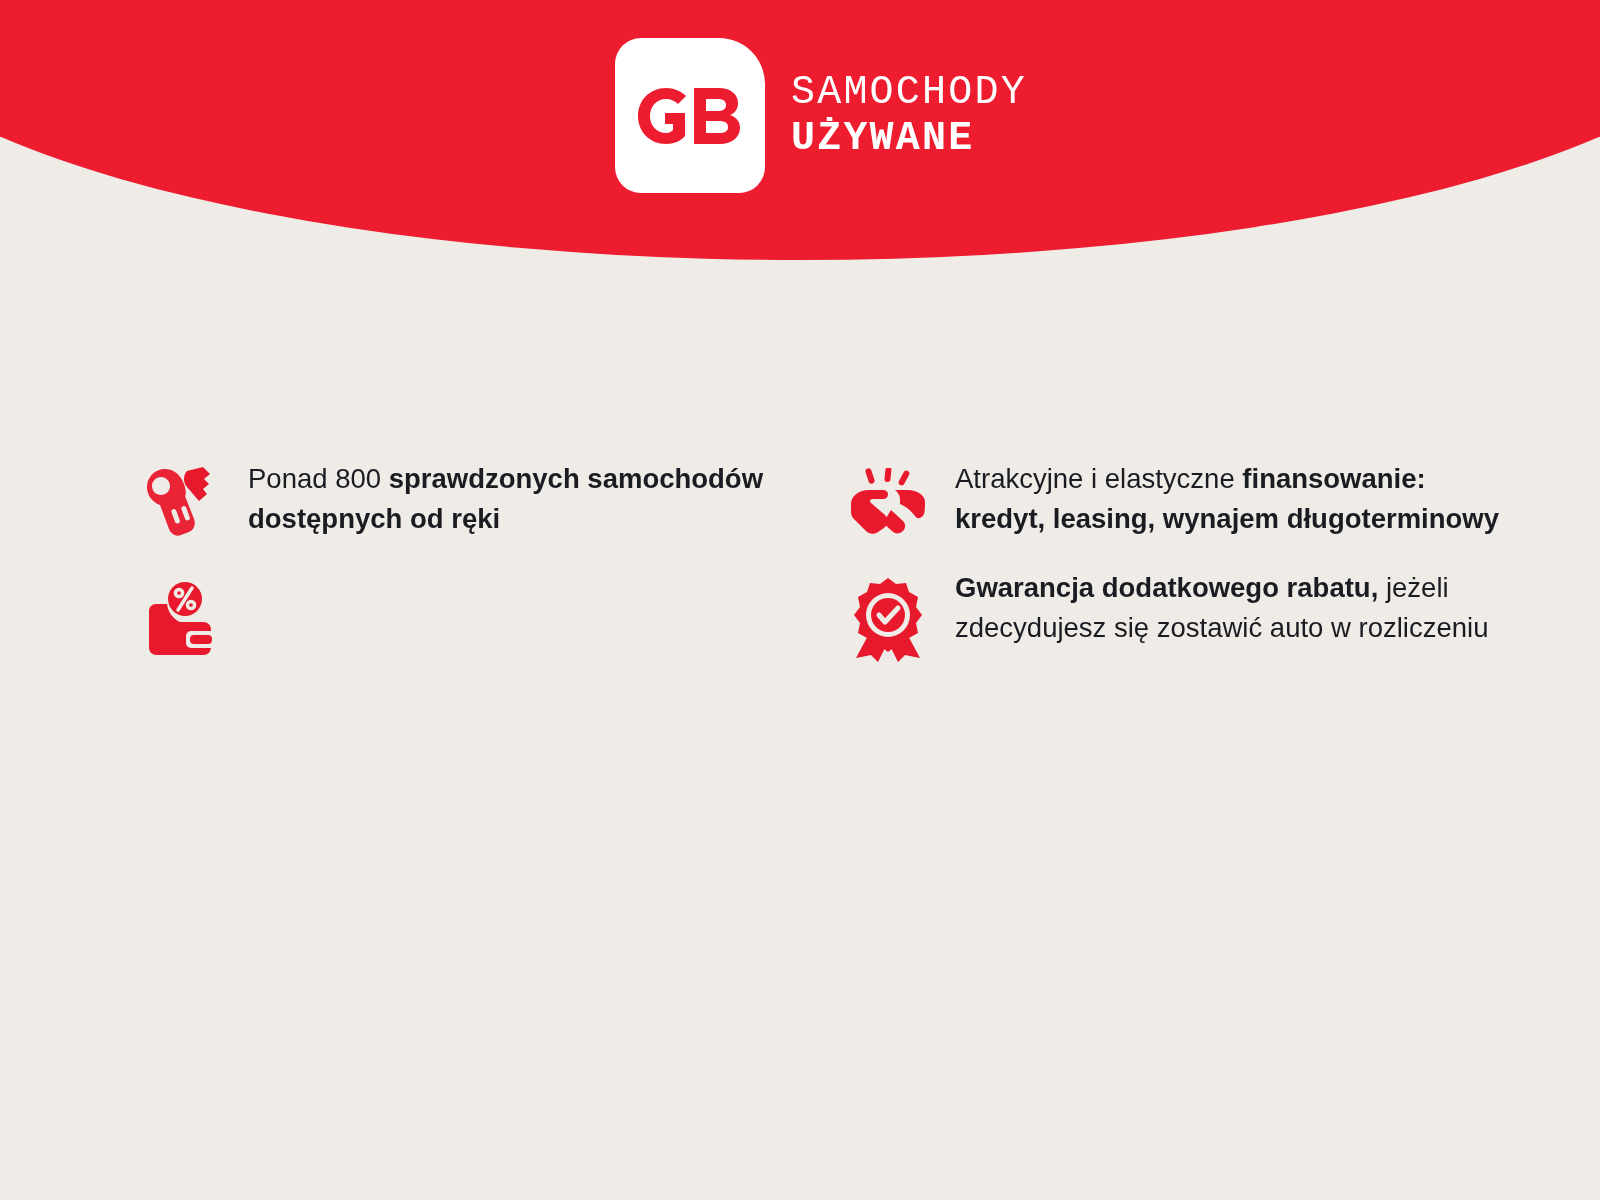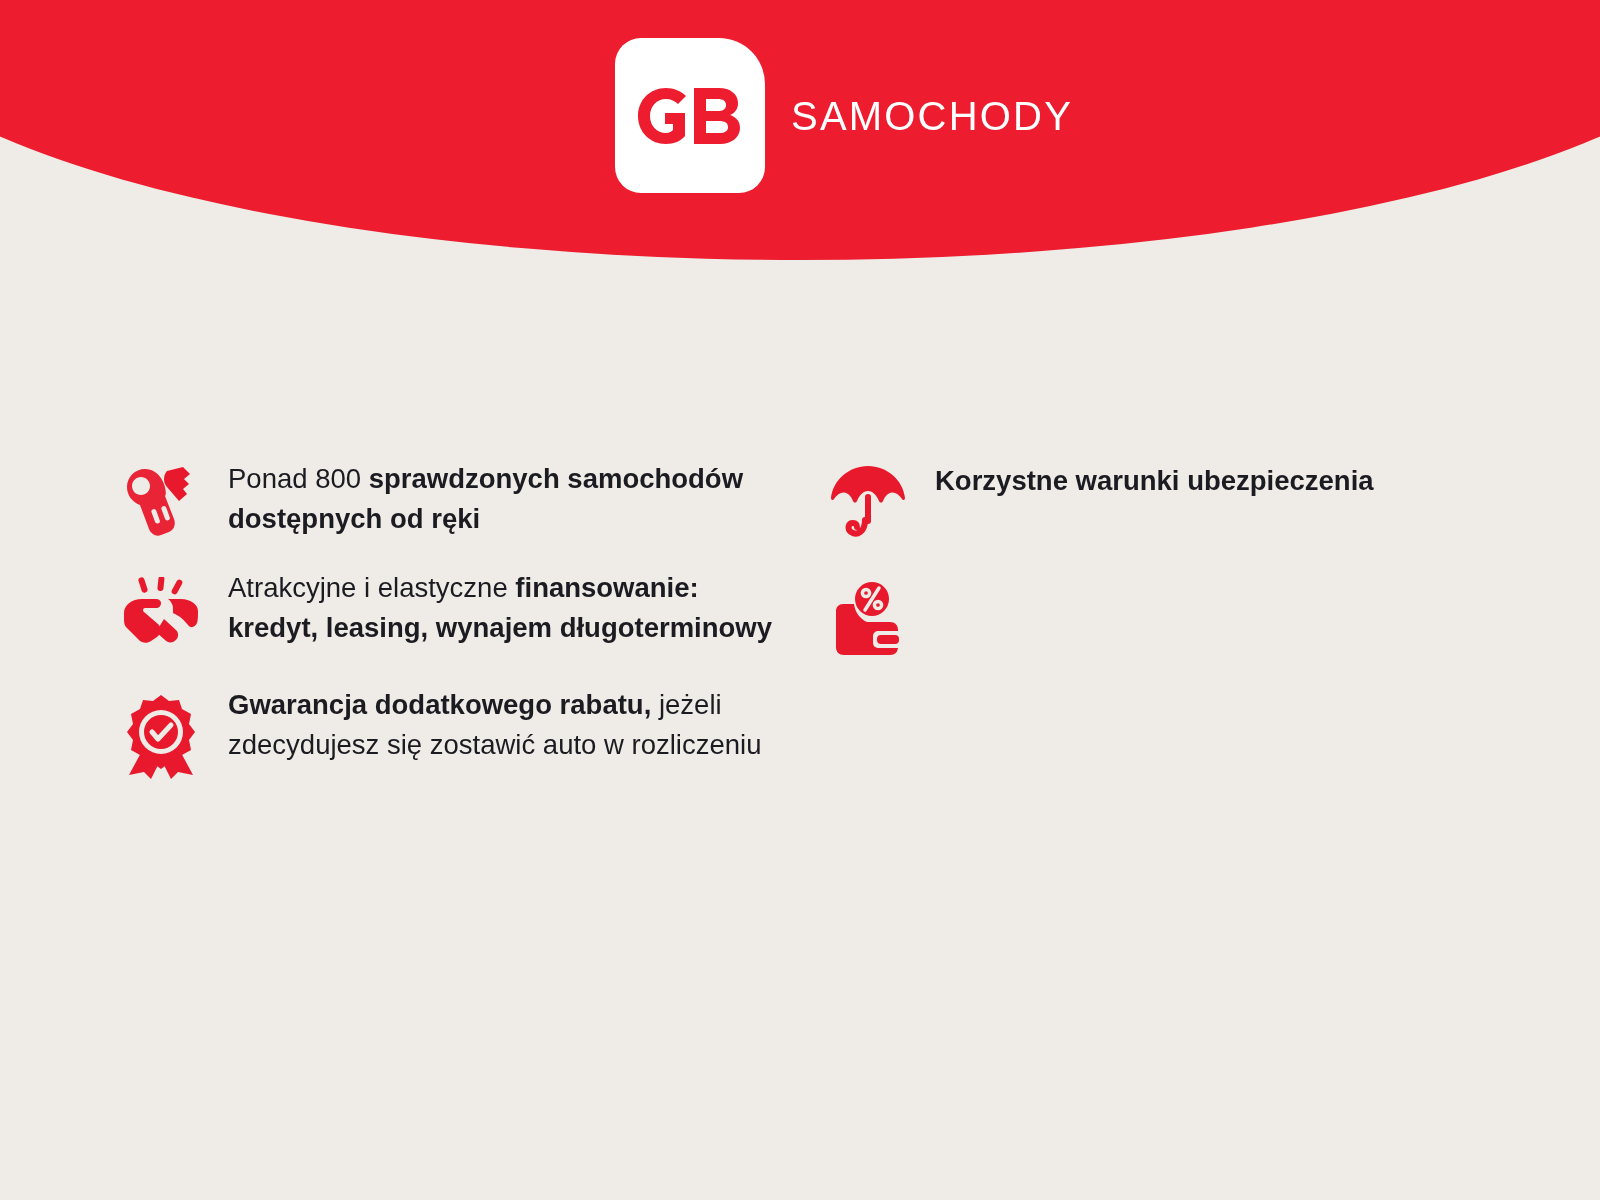--- a/index.html
+++ b/index.html
@@ -16,20 +16,21 @@
   }
 
   
   .header {
     position: absolute;
     top: 0;
     left: 0;
     width: 1600px;
     height: 260px;
     overflow: hidden;
+    font-family: Liberation Mono, monospace;
   }
   .header-curve {
     position: absolute;
     top: -340px;
     left: -160px;
     width: 1920px;
     height: 600px;
     background: #ed1c2e;
     border-radius: 0 0 50% 50% / 0 0 46% 46%;
   }
@@ -66,21 +67,21 @@
     letter-spacing: 2.2px;
     font-weight: 700;
     display: block;
     margin-top: 4px;
   }
 
   
   .features {
     position: absolute;
     top: 455px;
-    left: 118px;
+    left: 138px;
     width: 1400px;
     display: grid;
     grid-template-columns: 690px 690px;
     column-gap: 20px;
     row-gap: 86px;
     gap: 17px;
   }
   .feature {
     display: flex;
     align-items: flex-start;
@@ -126,20 +127,21 @@
     <div class="logo-mark">
       <svg width="108" height="60" viewBox="0 0 108 60" aria-hidden="true">
         <g fill="#ed1c2e">
           <path d="M30 2 C14 2 2 14 2 30 C2 46 14 58 30 58 C38 58 45 55 49 50 L49 27 L29 27 L29 38 L37 38 L37 44 C35 46 33 47 30 47 C21 47 14 40 14 30 C14 20 21 13 30 13 C35 13 39 15 42 18 L50 10 C45 5 38 2 30 2 Z"></path>
           <path d="M58 2 L58 58 L84 58 C96 58 104 51 104 42 C104 35 100 31 94 29 C99 27 102 23 102 17 C102 8 94 2 83 2 Z M70 13 L82 13 C87 13 90 15 90 19 C90 23 87 25 82 25 L70 25 Z M70 35 L83 35 C89 35 92 37 92 41 C92 45 89 47 83 47 L70 47 Z"></path>
         </g>
       </svg>
     </div>
     <div class="logo-text">
       <span class="line1">SAMOCHODY</span>
+      <span class="line2">UŻYWANE</span>
     </div>
   </div>
 </div>
 
 <div class="features">
 
   <div class="feature f-keys col-left">
     <div class="feature-icon">
       <svg width="80" height="78" viewBox="0 0 80 78" aria-hidden="true">
         <g fill="currentColor">
@@ -147,32 +149,20 @@
           <circle cx="20" cy="21" r="5" fill="#efebe6"></circle>
           <rect x="32" y="44" width="5" height="15" rx="2.5" fill="#efebe6" transform="rotate(-20 34 51)"></rect>
           <rect x="42" y="41" width="5" height="15" rx="2.5" fill="#efebe6" transform="rotate(-20 44 48)"></rect>
           <path d="M46 6 C42 10 42 18 46 22 L58 36 L66 29 L62 24 L68 19 L63 14 L69 9 L62 2 Z"></path>
         </g>
       </svg>
     </div>
     <div class="feature-text"><span>Ponad 800 </span><b>sprawdzonych samochodów dostępnych od ręki</b></div>
   </div>
 
-  <div class="feature f-ins col-right">
-    <div class="feature-icon">
-      <svg width="82" height="80" viewBox="0 0 82 80" aria-hidden="true">
-        <g fill="currentColor">
-          <path d="M41 6 C22 6 6 20 4 38 C4 40 6 41 7 39 C11 33 16 31 21 34 C24 36 25 39 26 41 C27 43 29 43 30 41 C33 34 37 31 41 31 C45 31 49 34 52 41 C53 43 55 43 56 41 C57 39 58 36 61 34 C66 31 71 33 75 39 C76 41 78 40 78 38 C76 20 60 6 41 6 Z"></path>
-          <rect x="38" y="34" width="6" height="30" rx="3"></rect>
-          <path d="M38 60 C38 72 30 76 24 72 C20 69 21 63 26 63 C29 63 30 65 30 67" fill="none" stroke="currentColor" stroke-width="6" stroke-linecap="round"></path>
-        </g>
-      </svg>
-    </div>
-    <div class="feature-text"><b>Korzystne warunki ubezpieczenia</b></div>
-  </div>
 
   <div class="feature f-hand col-left">
     <div class="feature-icon">
       <svg width="86" height="72" viewBox="0 0 86 72" aria-hidden="true">
         <g fill="currentColor">
           <rect x="22" y="0" width="6" height="16" rx="3" transform="rotate(-18 25 8)"></rect>
           <rect x="40" y="-1" width="6" height="15" rx="3" transform="rotate(6 43 6)"></rect>
           <rect x="56" y="2" width="6" height="16" rx="3" transform="rotate(28 59 10)"></rect>
           <path d="M6 36 C6 28 14 22 24 22 L38 22 C41 22 43 24 43 26 C43 29 41 31 38 31 L28 31 C25 31 24 33 26 35 L40 47 C44 51 43 57 39 60 L33 64 C29 67 24 66 21 63 L8 50 C6 48 6 44 6 41 Z"></path>
           <path d="M80 34 C80 27 72 22 63 22 L50 22 C53 24 55 28 55 31 L55 36 C62 39 66 43 70 48 C73 52 77 50 79 46 C80 43 80 38 80 34 Z"></path>

